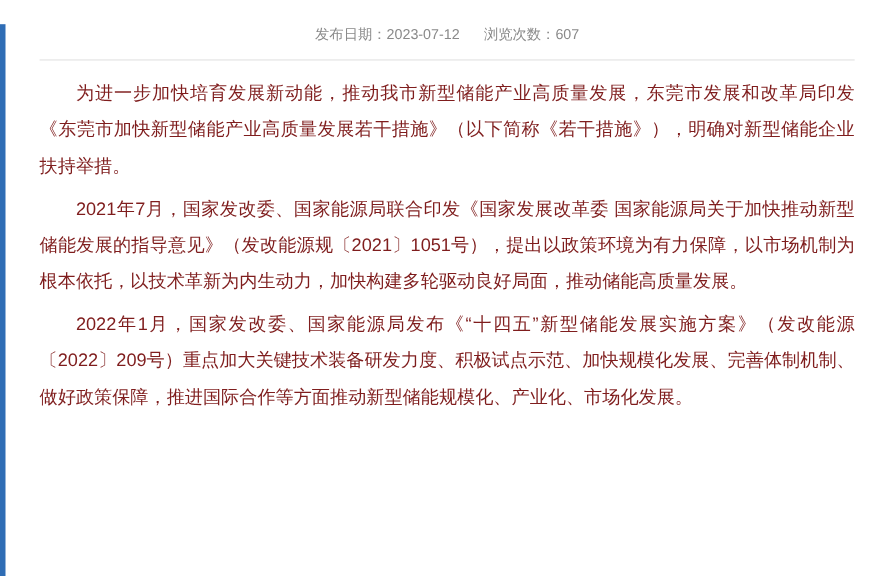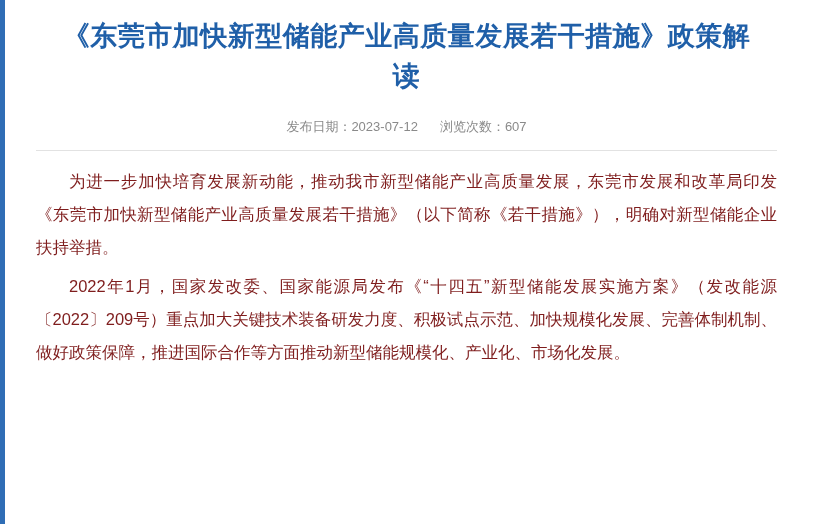--- a/index.html
+++ b/index.html
@@ -84,25 +84,25 @@
     text-indent: 2em;
     font-family: "Liberation Sans", "DejaVu Sans", sans-serif;
   }
 </style>
 </head>
 <body>
 
 <div class="page">
   <div class="left-rule"></div>
 
-  <h1 class="doc-title">《东莞市加快新型储能产业高质量发展若干措施》政策解读</h1>
 
   <div class="meta">
     <span>发布日期：2023-07-12</span><span class="gap"></span><span>浏览次数：607</span>
   </div>
 
   <div class="divider"></div>
 
   <div class="body-area">
     <p class="para">为进一步加快培育发展新动能，推动我市新型储能产业高质量发展，东莞市发展和改革局印发《东莞市加快新型储能产业高质量发展若干措施》（以下简称《若干措施》），明确对新型储能企业扶持举措。</p>
+    <p class="para">2021年7月，国家发改委、国家能源局联合印发《国家发展改革委 国家能源局关于加快推动新型储能发展的指导意见》（发改能源规〔2021〕1051号），提出以政策环境为有力保障，以市场机制为根本依托，以技术革新为内生动力，加快构建多轮驱动良好局面，推动储能高质量发展。</p>
     <p class="para">2022年1月，国家发改委、国家能源局发布《“十四五”新型储能发展实施方案》（发改能源〔2022〕209号）重点加大关键技术装备研发力度、积极试点示范、加快规模化发展、完善体制机制、做好政策保障，推进国际合作等方面推动新型储能规模化、产业化、市场化发展。</p>
   </div>
 </div>
 
 </body></html>

